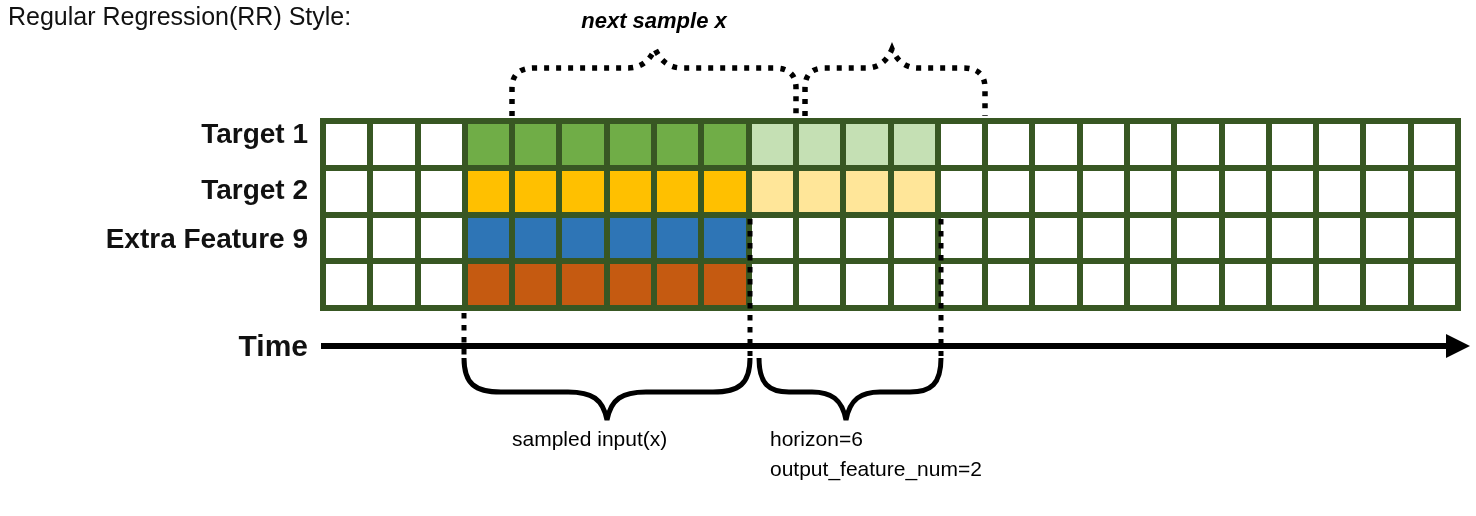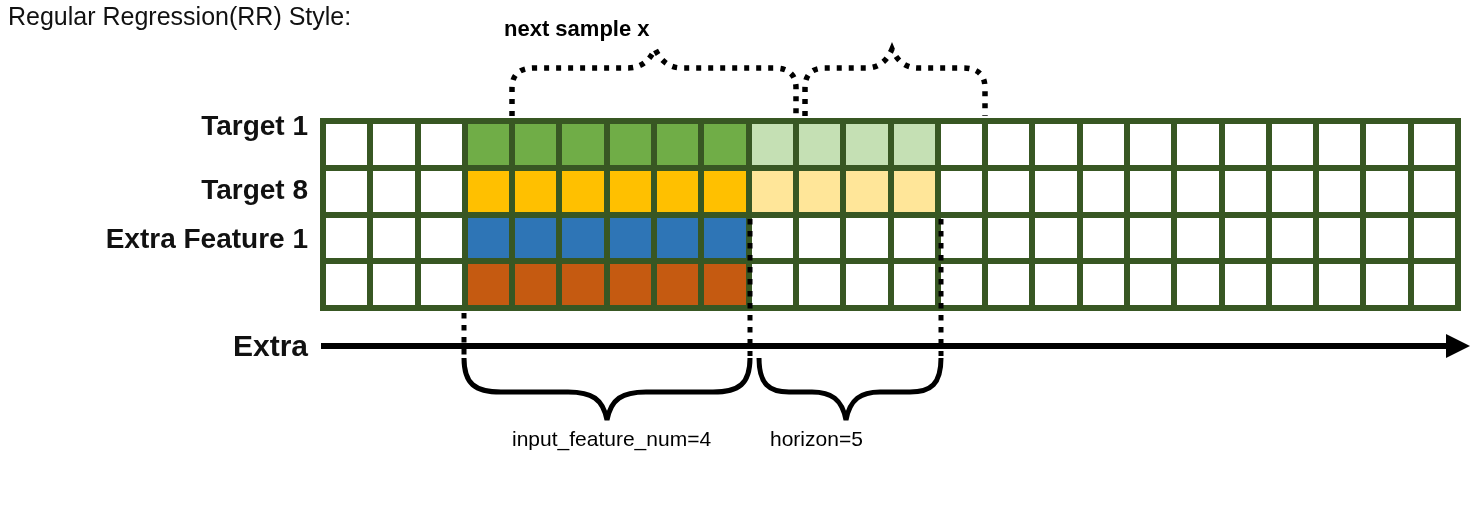--- a/index.html
+++ b/index.html
@@ -19,24 +19,26 @@
     position: absolute;
     left: 8px;
     top: 2px;
     font-size: 25px;
     font-weight: 400;
     color: #111111;
     white-space: nowrap;
   }
   .brace-label {
     position: absolute;
-    top: 16px;
+    top: 8px;
     font-size: 22px;
+    font-style: italic;
     font-weight: 600;
     color: #000000;
+    text-align: center;
     white-space: nowrap;
   }
   .brace-label.x { left: 504px; width: 300px; }
   .brace-label.y { left: 743px; width: 300px; }
   .sample-grid {
     position: absolute;
     left: 320px;
     top: 118px;
     width: 1141px;
     height: 193px;
@@ -188,31 +190,32 @@
       <div class="cell" style="background: rgb(255, 255, 255);"></div>
       <div class="cell" style="background: rgb(255, 255, 255);"></div>
       <div class="cell" style="background: rgb(255, 255, 255);"></div>
       <div class="cell" style="background: rgb(255, 255, 255);"></div>
       <div class="cell" style="background: rgb(255, 255, 255);"></div>
       <div class="cell" style="background: rgb(255, 255, 255);"></div>
       <div class="cell" style="background: rgb(255, 255, 255);"></div>
       <div class="cell" style="background: rgb(255, 255, 255);"></div>
     </div>
 
-  <div class="row-label" style="top:102px">Target 1</div>
-  <div class="row-label" style="top:166px">Target 8</div>
-  <div class="row-label" style="top:215px">Extra Feature 1</div>
-
-  <div class="time-label">Extra</div>
+  <div class="row-label" style="top:110px">Target 1</div>
+  <div class="row-label" style="top:166px">Target 2</div>
+  <div class="row-label" style="top:215px">Extra Feature 9</div>
+
+  <div class="time-label">Time</div>
 
   <div class="annotation input">
-    <div>input_feature_num=4</div>
+    <div>sampled input(x)</div>
   </div>
   <div class="annotation output">
-    <div>horizon=5</div>
+    <div>horizon=6</div>
+    <div>output_feature_num=2</div>
   </div>
 
   <svg class="overlay" width="1476" height="516" viewBox="0 0 1476 516">
 
     <path d="M 512 116 L 512 88 Q 512 68 534 68 L 628 68 Q 646 68 655 49 Q 664 68 682 68 L 774 68 Q 796 68 796 88 L 796 116" fill="none" stroke="#000000" stroke-width="5.5" stroke-dasharray="5 7"></path>
     <path d="M 805 116 L 805 88 Q 805 68 825 68 L 866 68 Q 884 68 892 49 Q 900 68 918 68 L 963 68 Q 985 68 985 88 L 985 116" fill="none" stroke="#000000" stroke-width="5.5" stroke-dasharray="5 7"></path>
 
     <path d="M 464 313 L 464 356" fill="none" stroke="#000000" stroke-width="5" stroke-dasharray="5.5 6.5"></path>
     <path d="M 750 219 L 750 356" fill="none" stroke="#000000" stroke-width="5" stroke-dasharray="5.5 6.5"></path>
     <path d="M 941 219 L 941 356" fill="none" stroke="#000000" stroke-width="5" stroke-dasharray="5.5 6.5"></path>

